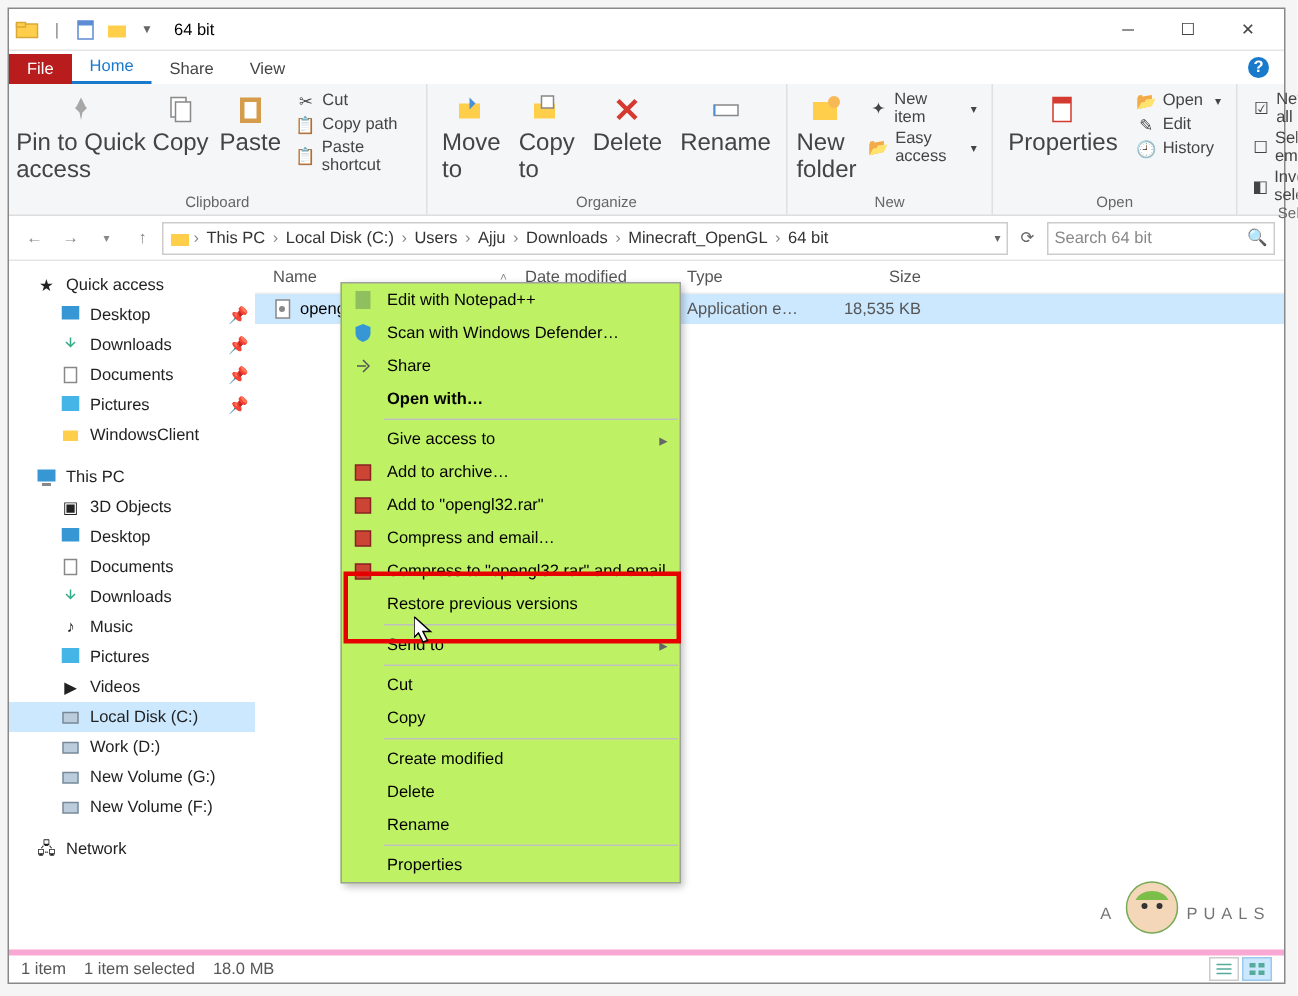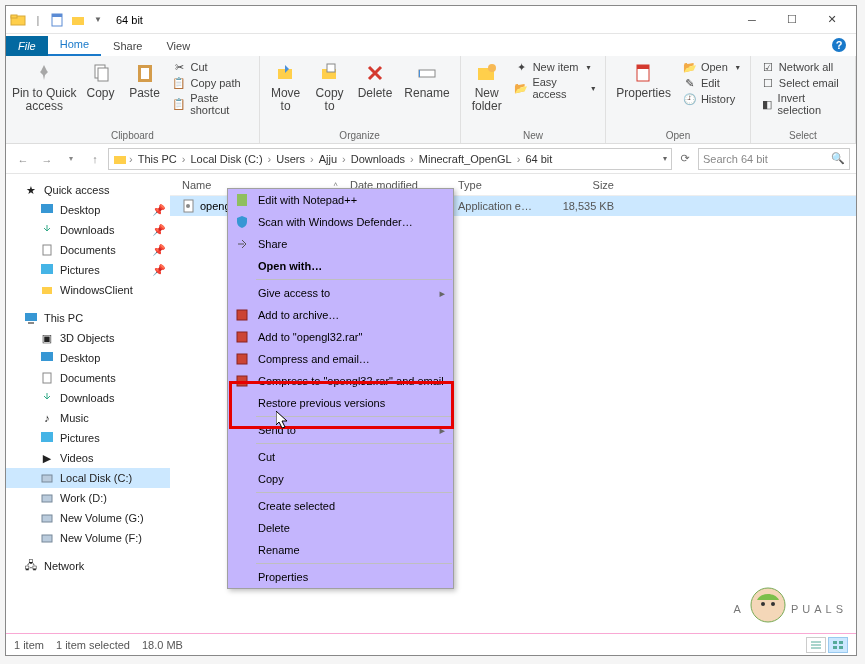--- a/index.html
+++ b/index.html
@@ -6,29 +6,29 @@
 body { background: #f5f5f5; width: 865px; height: 664px; overflow: hidden; position: relative; }
 .window { width: 852px; height: 651px; margin: 5px; background: #fff; border: 1px solid #888; display: flex; flex-direction: column; }
 .titlebar { height: 28px; background: #fff; display: flex; align-items: center; padding: 0 4px; border-bottom: 1px solid #e5e5e5; }
 .titlebar .qat { display: flex; align-items: center; gap: 4px; }
 .titlebar .qat-icon { width: 16px; height: 16px; display: inline-flex; align-items: center; justify-content: center; }
 .titlebar .title { margin-left: 10px; color: #000; }
 .titlebar .wincontrols { margin-left: auto; display: flex; }
 .titlebar .wincontrols div { width: 40px; height: 24px; display: flex; align-items: center; justify-content: center; color: #444; }
 .tabs { height: 22px; display: flex; align-items: flex-end; background: #fff; }
 .tab { padding: 4px 12px; color: #444; }
-.tab.file { background: #0369a1; color: #fff; font-style: italic; }
+.tab.file { background: #b91c1c; color: #fff; }
 .tab.active { border-bottom: 2px solid #1979ca; color: #1979ca; }
 .ribbon { height: 88px; background: #f5f6f7; border-bottom: 1px solid #ddd; display: flex; }
 .ribbon .group { border-right: 1px solid #e0e0e0; padding: 3px 6px 0 6px; display: flex; flex-direction: column; }
 .ribbon .group-label { text-align: center; color: #666; font-size: 10px; margin-top: auto; padding-bottom: 2px; }
 .ribbon .group-body { display: flex; gap: 4px; flex: 1; }
 .rbtn { display: flex; flex-direction: column; align-items: center; justify-content: flex-start; padding: 2px 4px; min-width: 40px; }
 .rbtn .ricon { width: 24px; height: 24px; display: flex; align-items: center; justify-content: center; }
-.rbtn .rlabel { font-size: 12px; color: #444; text-align: center; line-height: 1.1; margin-top: 2px; }
+.rbtn .rlabel { font-size: 16px; color: #444; text-align: left; line-height: 1.1; margin-top: 2px; }
 .rsmall { display: flex; align-items: center; gap: 4px; padding: 1px 4px; color: #444; font-size: 10.5px; }
 .rsmall .ricon { width: 14px; height: 14px; display: inline-flex; align-items: center; justify-content: center; }
 .vstack { display: flex; flex-direction: column; }
 .help { margin-left: auto; padding: 4px 10px; }
 .help-icon { width: 14px; height: 14px; border-radius: 50%; background: #1979ca; color: #fff; display: flex; align-items: center; justify-content: center; font-weight: bold; }
 .addrbar { height: 30px; display: flex; align-items: center; gap: 2px; padding: 3px 6px; border-bottom: 1px solid #e5e5e5; }
 .navbtn { width: 22px; height: 22px; display: flex; align-items: center; justify-content: center; color: #888; }
 .breadcrumb { flex: 1; height: 22px; border: 1px solid #ccc; display: flex; align-items: center; padding: 0 4px; gap: 2px; }
 .bc-sep { color: #888; }
 .bc-item { padding: 0 3px; color: #333; }
@@ -49,29 +49,29 @@
 .col.date { width: 108px; }
 .col.type { width: 88px; }
 .col.size { width: 80px; text-align: right; }
 .filerow { height: 20px; display: flex; align-items: center; padding-left: 6px; }
 .filerow.selected { background: #cce8ff; }
 .filerow .cell { padding: 0 6px; overflow: hidden; white-space: nowrap; text-overflow: ellipsis; }
 .filerow .cell.name { width: 168px; display: flex; align-items: center; gap: 4px; }
 .filerow .cell.date { width: 108px; color: #555; }
 .filerow .cell.type { width: 88px; color: #555; }
 .filerow .cell.size { width: 80px; text-align: right; color: #555; }
-.ctxmenu { position: absolute; left: 227px; top: 188px; width: 227px; background: #c4b5fd; border: 1px solid #a0a0a0; box-shadow: 2px 2px 5px rgba(0,0,0,.25); }
+.ctxmenu { position: absolute; left: 227px; top: 188px; width: 227px; background: #bef264; border: 1px solid #a0a0a0; box-shadow: 2px 2px 5px rgba(0,0,0,.25); }
 .ctxitem { height: 22px; display: flex; align-items: center; padding: 0 8px 0 30px; position: relative; }
 .ctxitem .cicn { position: absolute; left: 6px; width: 16px; height: 16px; display: flex; align-items: center; justify-content: center; }
 .ctxitem .carrow { margin-left: auto; color: #666; }
 .ctxitem.bold { font-weight: 600; }
 .ctxsep { height: 1px; background: #bfbfbf; margin: 2px 1px 2px 28px; }
 .highlight-box { position: absolute; left: 229px; top: 381px; width: 225px; height: 48px; border: 3px solid #e60000; pointer-events: none; }
 .cursor { position: absolute; left: 276px; top: 411px; pointer-events: none; }
-.statusbar { height: 22px; border-top: 1px solid #f9a8d4; display: flex; align-items: center; padding: 0 8px; color: #555; gap: 12px; }
+.statusbar { height: 22px; border-top: 4px solid #f9a8d4; display: flex; align-items: center; padding: 0 8px; color: #555; gap: 12px; }
 .statusbar .viewbtns { margin-left: auto; display: flex; gap: 2px; }
 .viewbtn { width: 20px; height: 16px; border: 1px solid #ccc; display: flex; align-items: center; justify-content: center; }
 .viewbtn.active { background: #cce8ff; border-color: #99c9ef; }
 .watermark { position: absolute; right: 18px; bottom: 40px; font-size: 30px; font-weight: 300; letter-spacing: 4px; color: rgba(0,0,0,.55); font-family: Arial; }
 .watermark .avatar { display:inline-block; width:38px; height:38px; vertical-align:middle; margin:0 4px; }
 svg { display: block; }
 </style>
 </head>
 <body>
 
@@ -590,21 +590,21 @@
     </div>
   <div class="ctxsep"></div>
   <div class="ctxitem">
       <span>Cut</span>
     </div>
   <div class="ctxitem">
       <span>Copy</span>
     </div>
   <div class="ctxsep"></div>
   <div class="ctxitem">
-      <span>Create selected</span>
+      <span>Create modified</span>
     </div>
   <div class="ctxitem">
       <span>Delete</span>
     </div>
   <div class="ctxitem">
       <span>Rename</span>
     </div>
   <div class="ctxsep"></div>
   <div class="ctxitem">
       <span>Properties</span>

